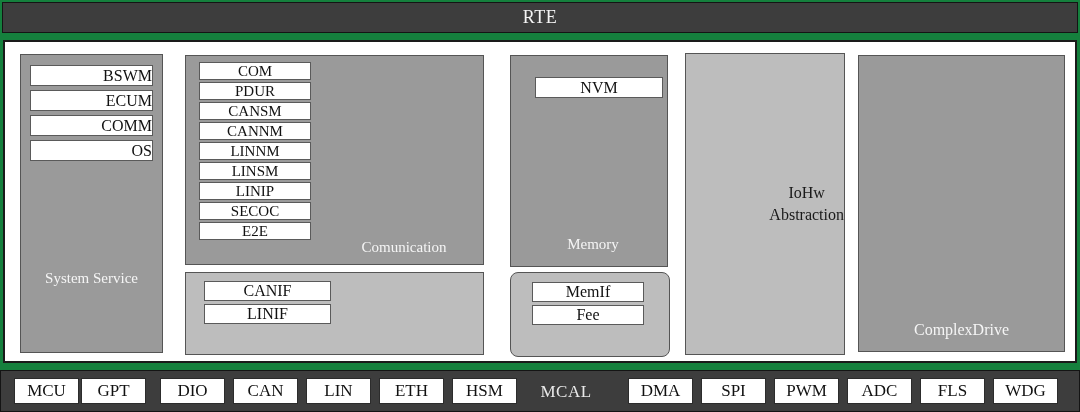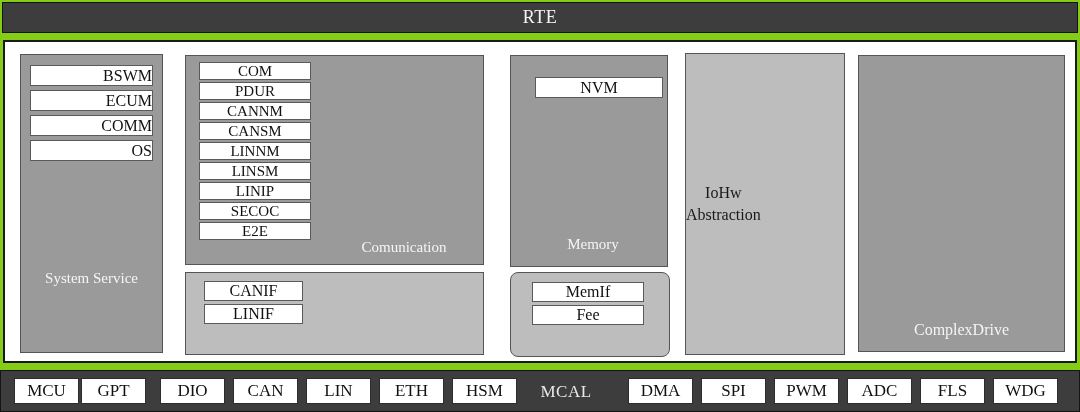--- a/index.html
+++ b/index.html
@@ -8,21 +8,21 @@
     --block-dark:#9a9a9a;
     --block-light:#bdbdbd;
     --block-border:#555555;
     --box-bg:#ffffff;
     --box-border:#5a5a5a;
     --label-light:#f5f5f5;
     --label-dark:#1a1a1a;
   }
   *{margin:0;padding:0;box-sizing:border-box;}
   body{background:#ffffff;font-family:"Liberation Serif","DejaVu Serif",serif;}
-  .stage{position:relative;width:1080px;height:412px;background:#84cc16;overflow:hidden;padding-left:46px;}
+  .stage{position:relative;width:1080px;height:412px;background:#15803d;overflow:hidden;padding-left:46px;}
 
   
   .rte-bar{position:absolute;left:2px;top:2px;width:1076px;height:31px;
     background:var(--bar-bg);border:1px solid var(--bar-border);
     display:flex;align-items:center;justify-content:center;}
   .rte-bar span{color:var(--label-light);font-size:18px;letter-spacing:.5px;}
 
   
   .bsw-frame{position:absolute;left:3px;top:40px;width:1074px;height:323px;
     background:#ffffff;border:2px solid #1a1a1a;}
@@ -41,37 +41,37 @@
   .b-sys .block-label{position:absolute;left:0;top:215px;width:100%;}
 
   
   .b-com{left:185px;top:55px;width:299px;height:210px;text-decoration:underline;}
   .b-com .mods{position:absolute;left:13px;top:6px;width:112px;}
   .b-com .mod{height:18px;line-height:16px;margin-bottom:2px;font-size:15px;}
   .b-com .block-label{position:absolute;right:14px;top:183px;width:130px;}
 
   
   .b-comif{left:185px;top:272px;width:299px;height:83px;}
-  .b-comif .mods{position:absolute;left:18px;top:8px;width:99px;}
+  .b-comif .mods{position:absolute;left:18px;top:8px;width:127px;}
   .b-comif .mod{height:20px;line-height:18px;margin-bottom:3px;}
 
   
   .b-mem{left:510px;top:55px;width:158px;height:212px;}
   .b-mem .mods{position:absolute;left:24px;top:21px;width:128px;}
   .b-mem .mod{height:21px;line-height:19px;margin-bottom:3px;}
   .b-mem .block-label{position:absolute;left:4px;bottom:13px;width:100%;}
 
   
   .b-memif{left:510px;top:272px;width:160px;height:85px;border-radius:8px;}
   .b-memif .mods{position:absolute;left:21px;top:9px;width:112px;}
   .b-memif .mod{height:20px;line-height:18px;margin-bottom:3px;}
 
   
   .b-iohw{left:685px;top:53px;width:160px;height:302px;
-    display:flex;flex-direction:column;align-items:flex-start;justify-content:center;}
+    display:flex;flex-direction:column;align-items:flex-end;justify-content:center;}
   .b-iohw .block-label{color:var(--label-dark);font-size:16px;text-align:center;line-height:22px;}
 
   
   .b-cdd{left:858px;top:55px;width:207px;height:297px;}
   .b-cdd .block-label{position:absolute;left:0;bottom:12px;width:100%;font-size:16px;}
 
   .block-label{color:var(--label-light);font-size:15px;text-align:center;}
 
   
   .mcal-bar{position:absolute;left:0;top:370px;width:1080px;height:42px;
@@ -99,22 +99,22 @@
       <div class="mod">COMM</div>
       <div class="mod">OS</div>
     </div>
     <div class="block-label">System Service</div>
   </div>
 
   <div class="block dark b-com">
     <div class="mods">
       <div class="mod">COM</div>
       <div class="mod">PDUR</div>
+      <div class="mod">CANSM</div>
       <div class="mod">CANNM</div>
-      <div class="mod">CANSM</div>
       <div class="mod">LINNM</div>
       <div class="mod">LINSM</div>
       <div class="mod">LINIP</div>
       <div class="mod">SECOC</div>
       <div class="mod">E2E</div>
     </div>
     <div class="block-label">Comunication</div>
   </div>
 
   <div class="block light b-comif">

